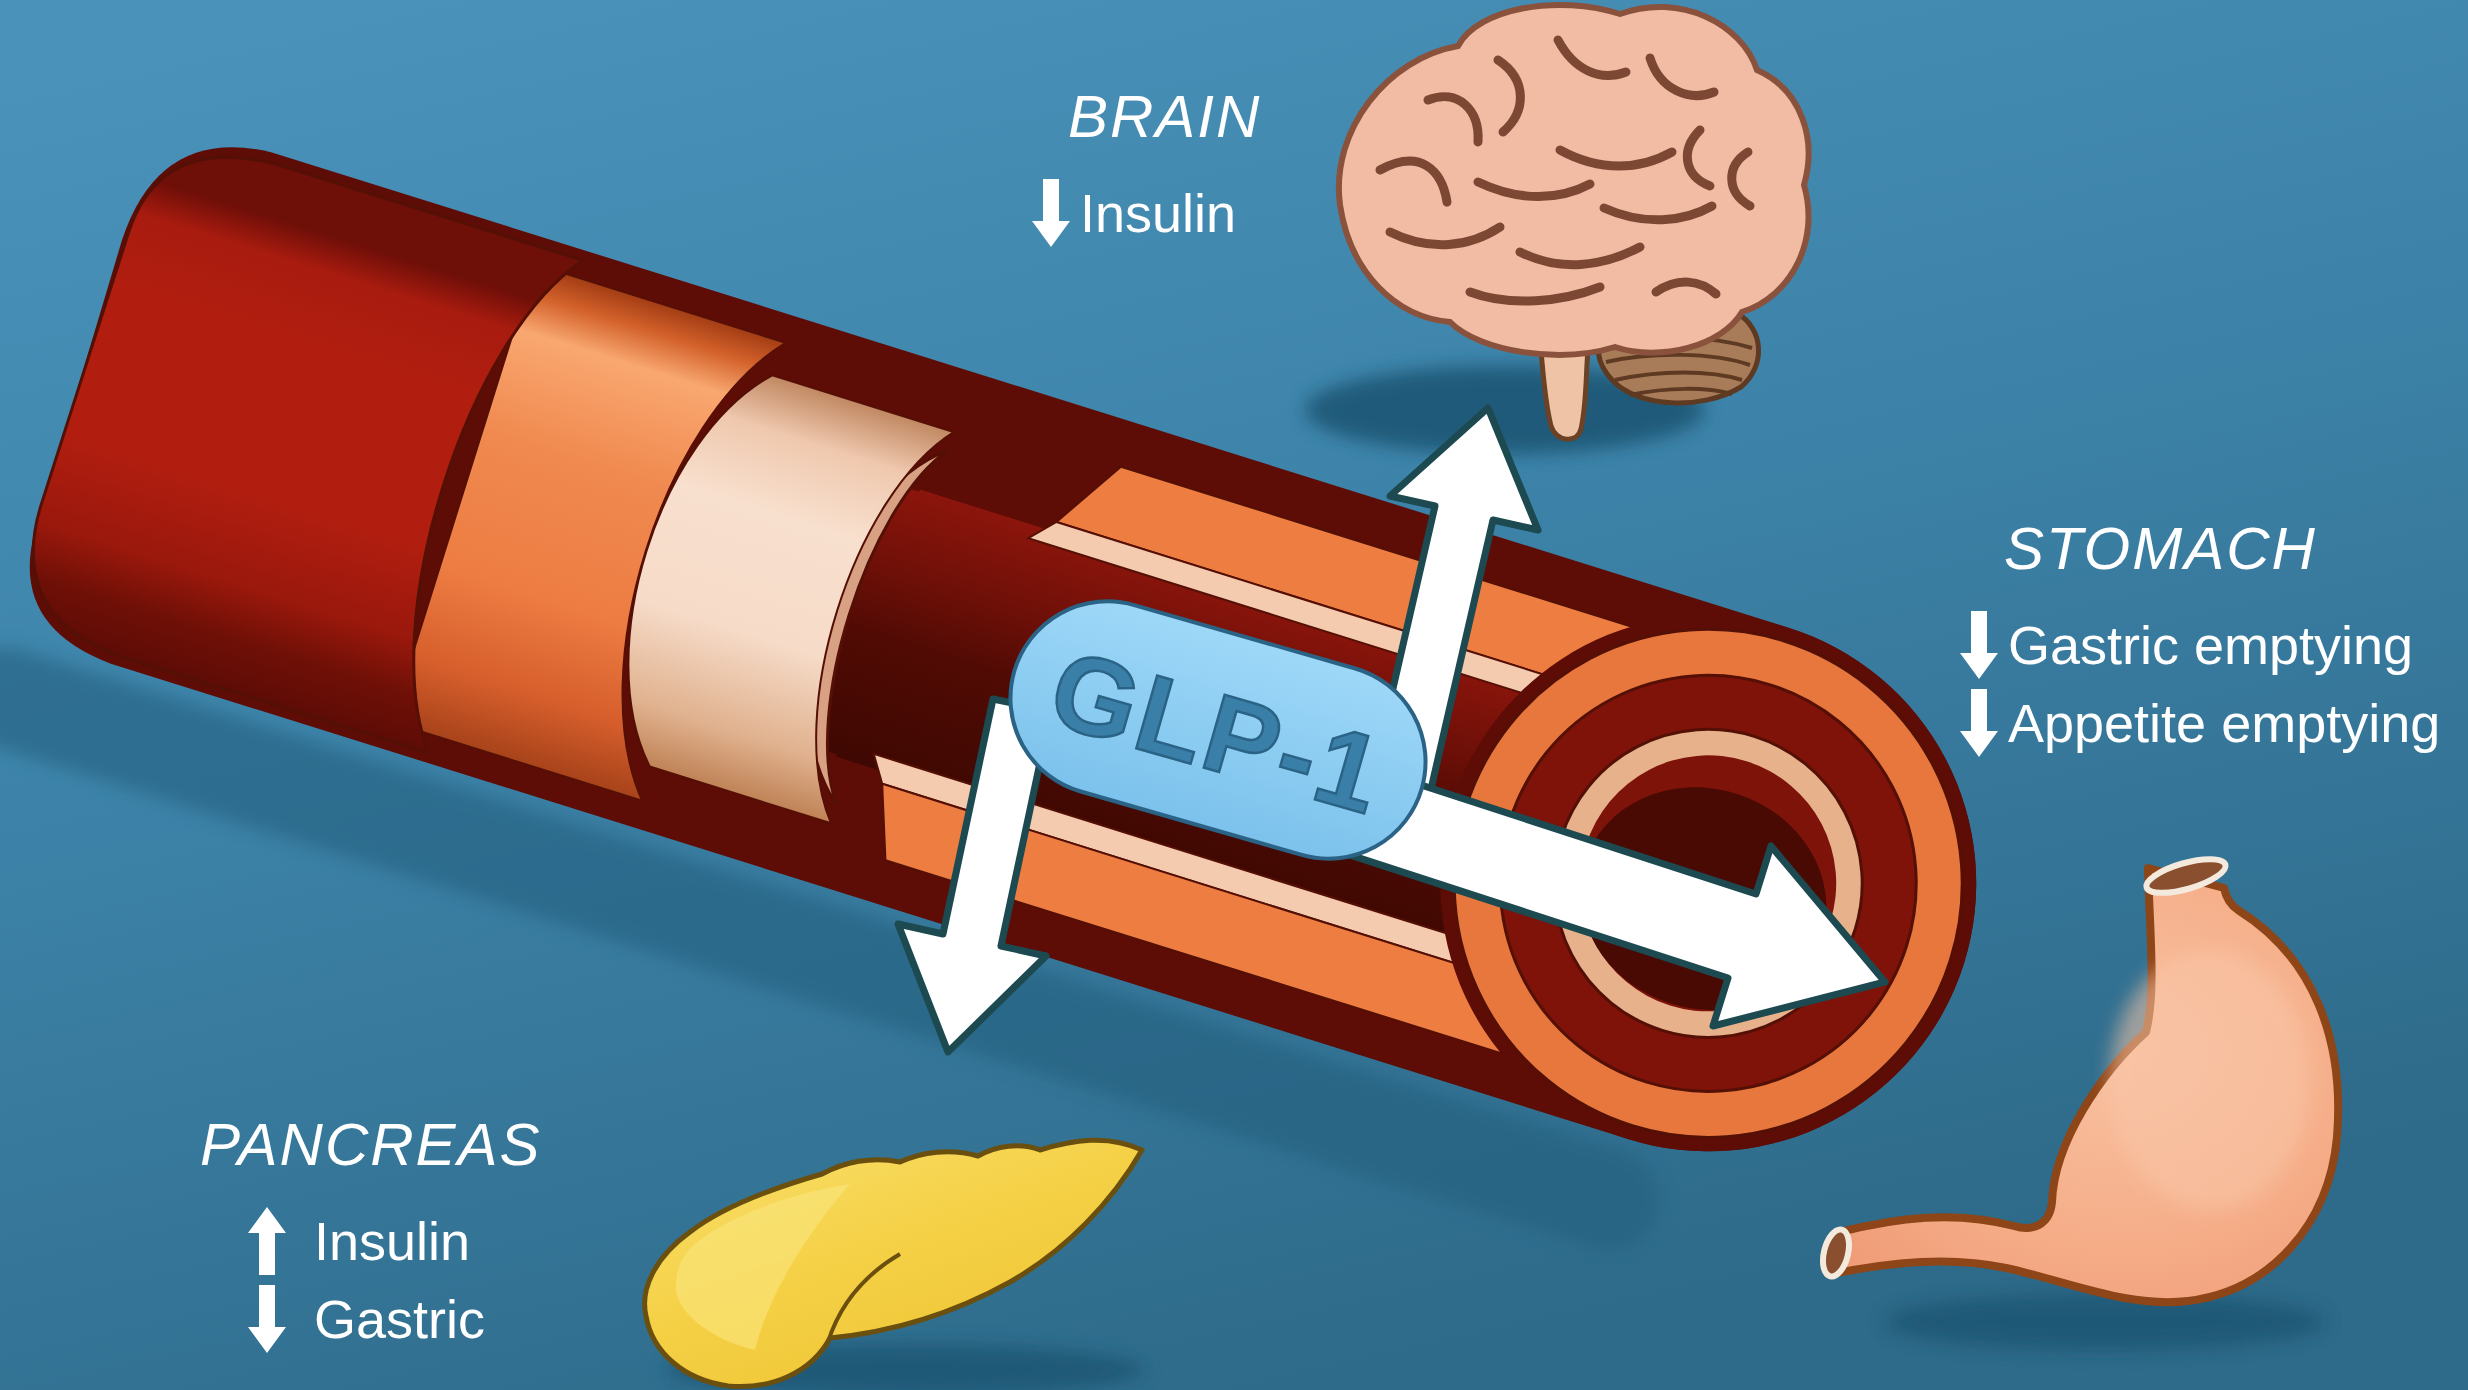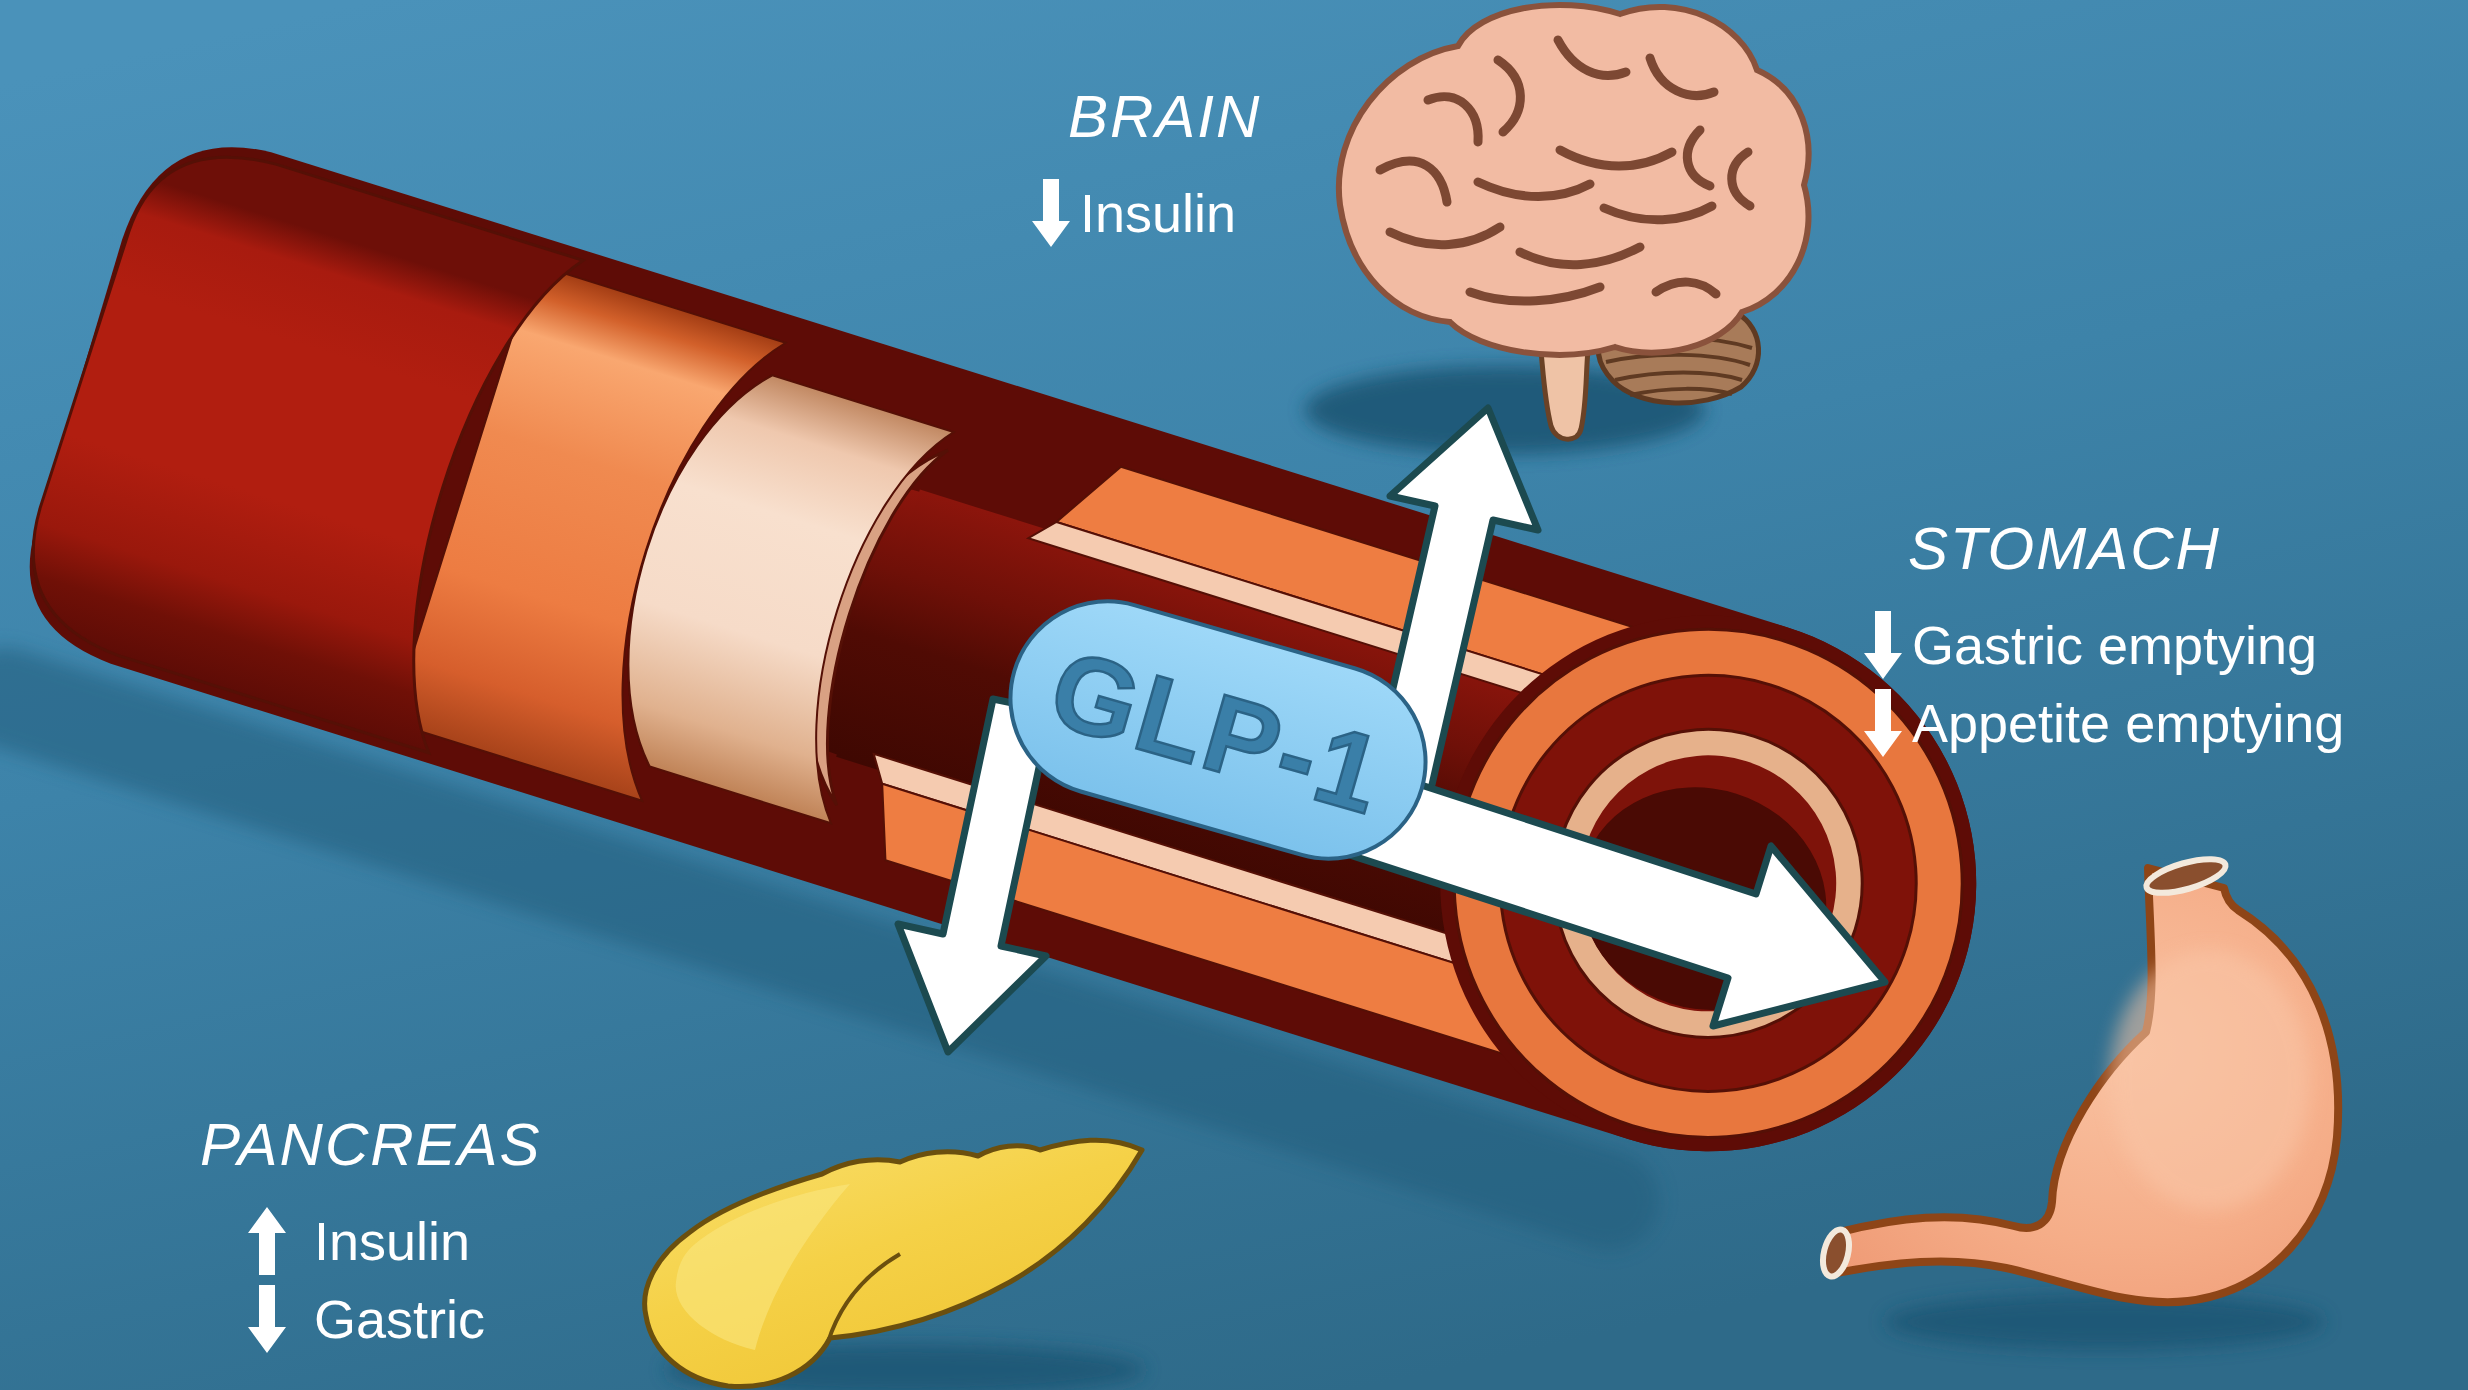--- a/index.html
+++ b/index.html
@@ -15,21 +15,21 @@
     font-size:60px;line-height:1.1;letter-spacing:2px;
     white-space:nowrap;margin-bottom:24px;font-style:italic;
   }
   .row{display:flex;align-items:center;height:78px;gap:10px;white-space:nowrap;}
   .row .label{font-size:54px;}
   .glyph{width:38px;height:68px;flex:0 0 auto;}
   .row[data-direction="up"] .glyph-down{display:none;}
   .row[data-direction="down"] .glyph-up{display:none;}
   #brain-label{left:1032px;top:84px;}
   #brain-label .title{margin-left:36px;}
-  #stomach-label{left:1864px;top:516px;}
+  #stomach-label{left:1960px;top:516px;}
   #stomach-label .title{margin-left:44px;}
   #pancreas-label{left:200px;top:1112px;}
   #pancreas-label .row{margin-left:48px;gap:28px;}
 </style>
 </head>
 <body>
 
 <div class="stage">
 
   <svg width="2468" height="1390" viewBox="0 0 2468 1390">

